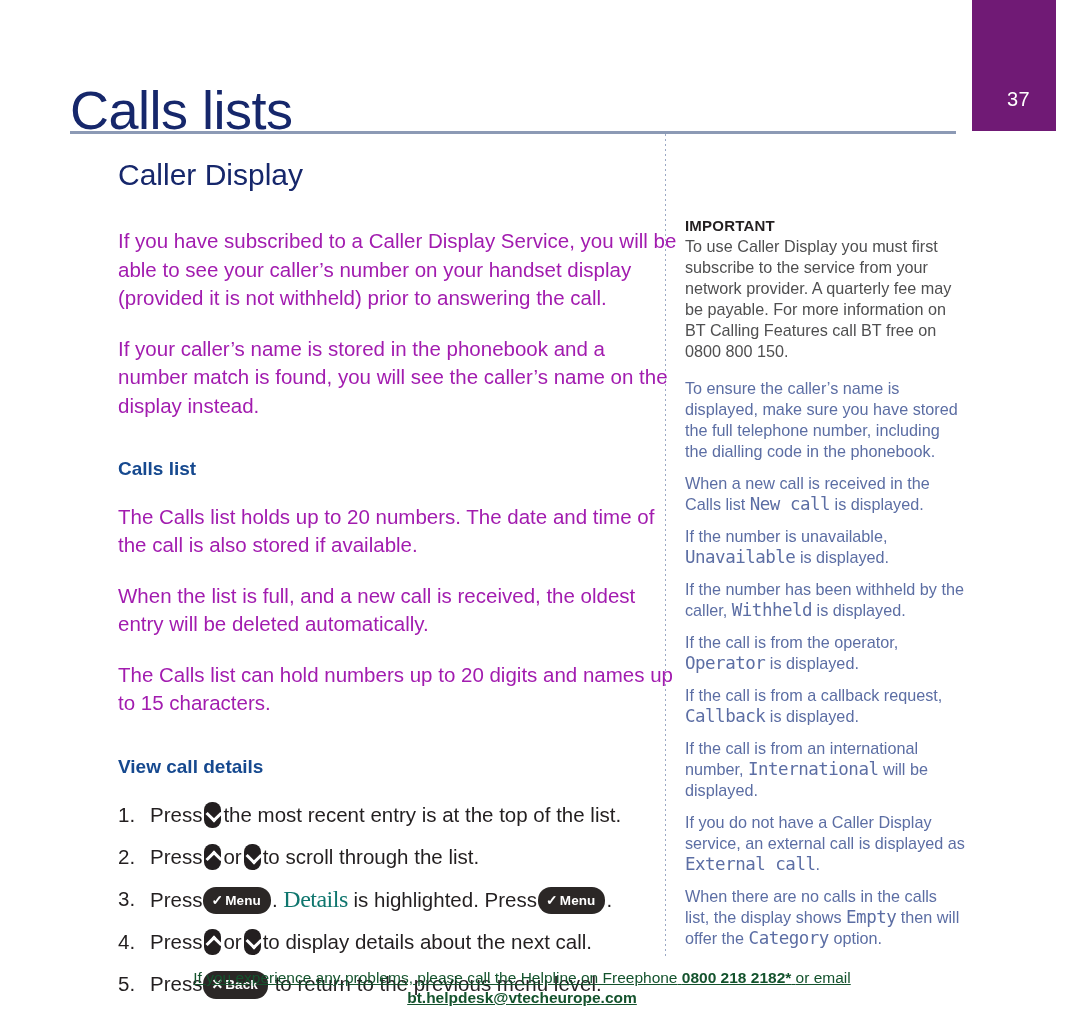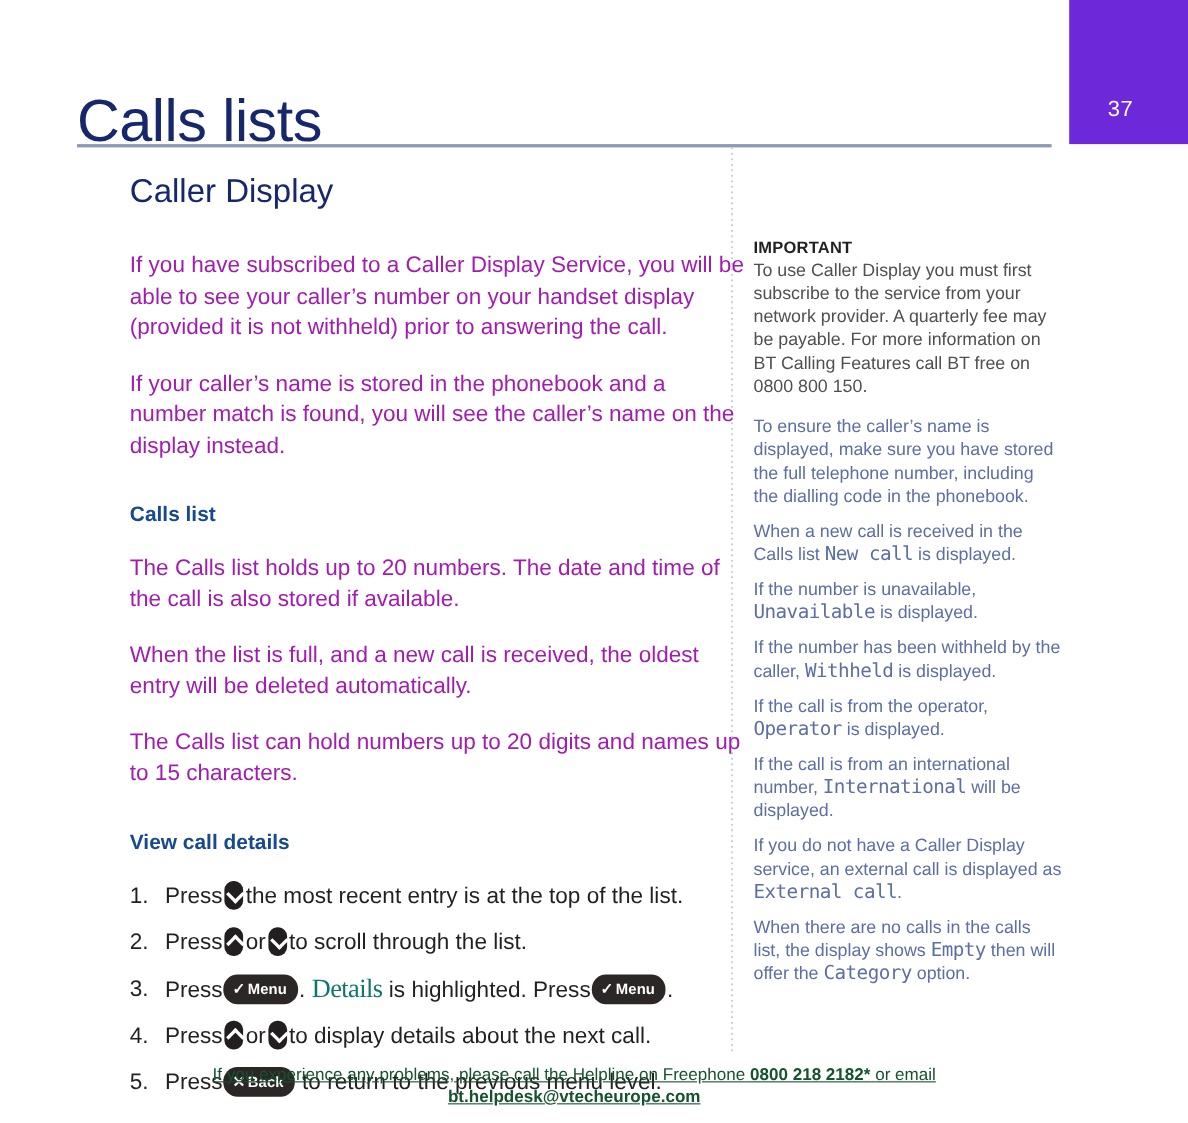--- a/index.html
+++ b/index.html
@@ -14,23 +14,23 @@
     overflow: hidden;
     font-family: "Liberation Sans", sans-serif;
     color: #231f20;
   }
 
   
   #page-badge {
     position: absolute;
     top: 0;
     left: 972px;
-    width: 108px;
+    width: 84px;
     height: 131px;
-    background: #6d28d9;
+    background: #701a75;
     color: #ffffff;
     font-size: 20px;
     box-sizing: border-box;
   }
   #page-badge .num {
     position: absolute;
     left: 35px;
     top: 88px;
     letter-spacing: .5px;
   }
@@ -302,20 +302,25 @@
     <span>is displayed.</span>
   </p>
 
   <p class="note">
     <span>If the call is from the operator,</span>
     <span class="lcd">Operator</span>
     <span>is displayed.</span>
   </p>
 
 
+  <p class="note">
+    <span>If the call is from a callback request,</span>
+    <span class="lcd">Callback</span>
+    <span>is displayed.</span>
+  </p>
 
   <p class="note">
     <span>If the call is from an international number,</span>
     <span class="lcd">International</span>
     <span>will be displayed.</span>
   </p>
 
   <p class="note">
     <span>If you do not have a Caller Display service, an external call is displayed as</span>
     <span class="lcd">External call</span><span>.</span>

